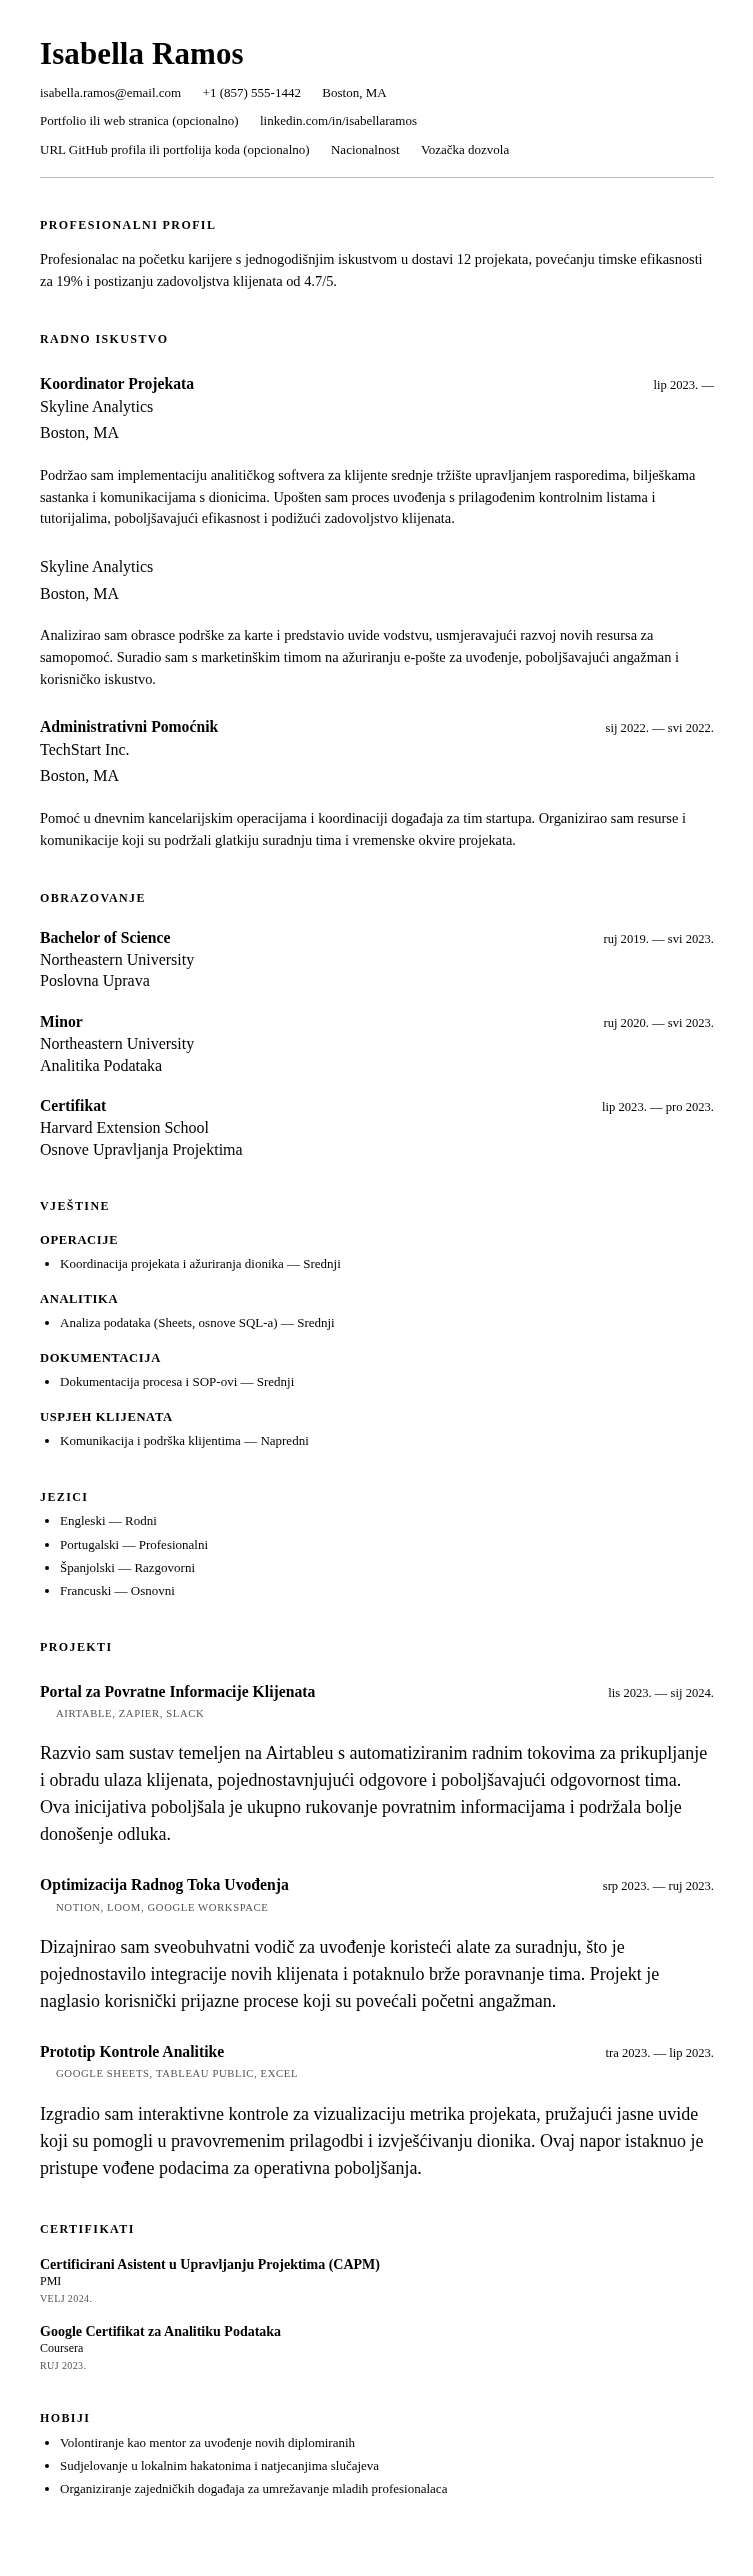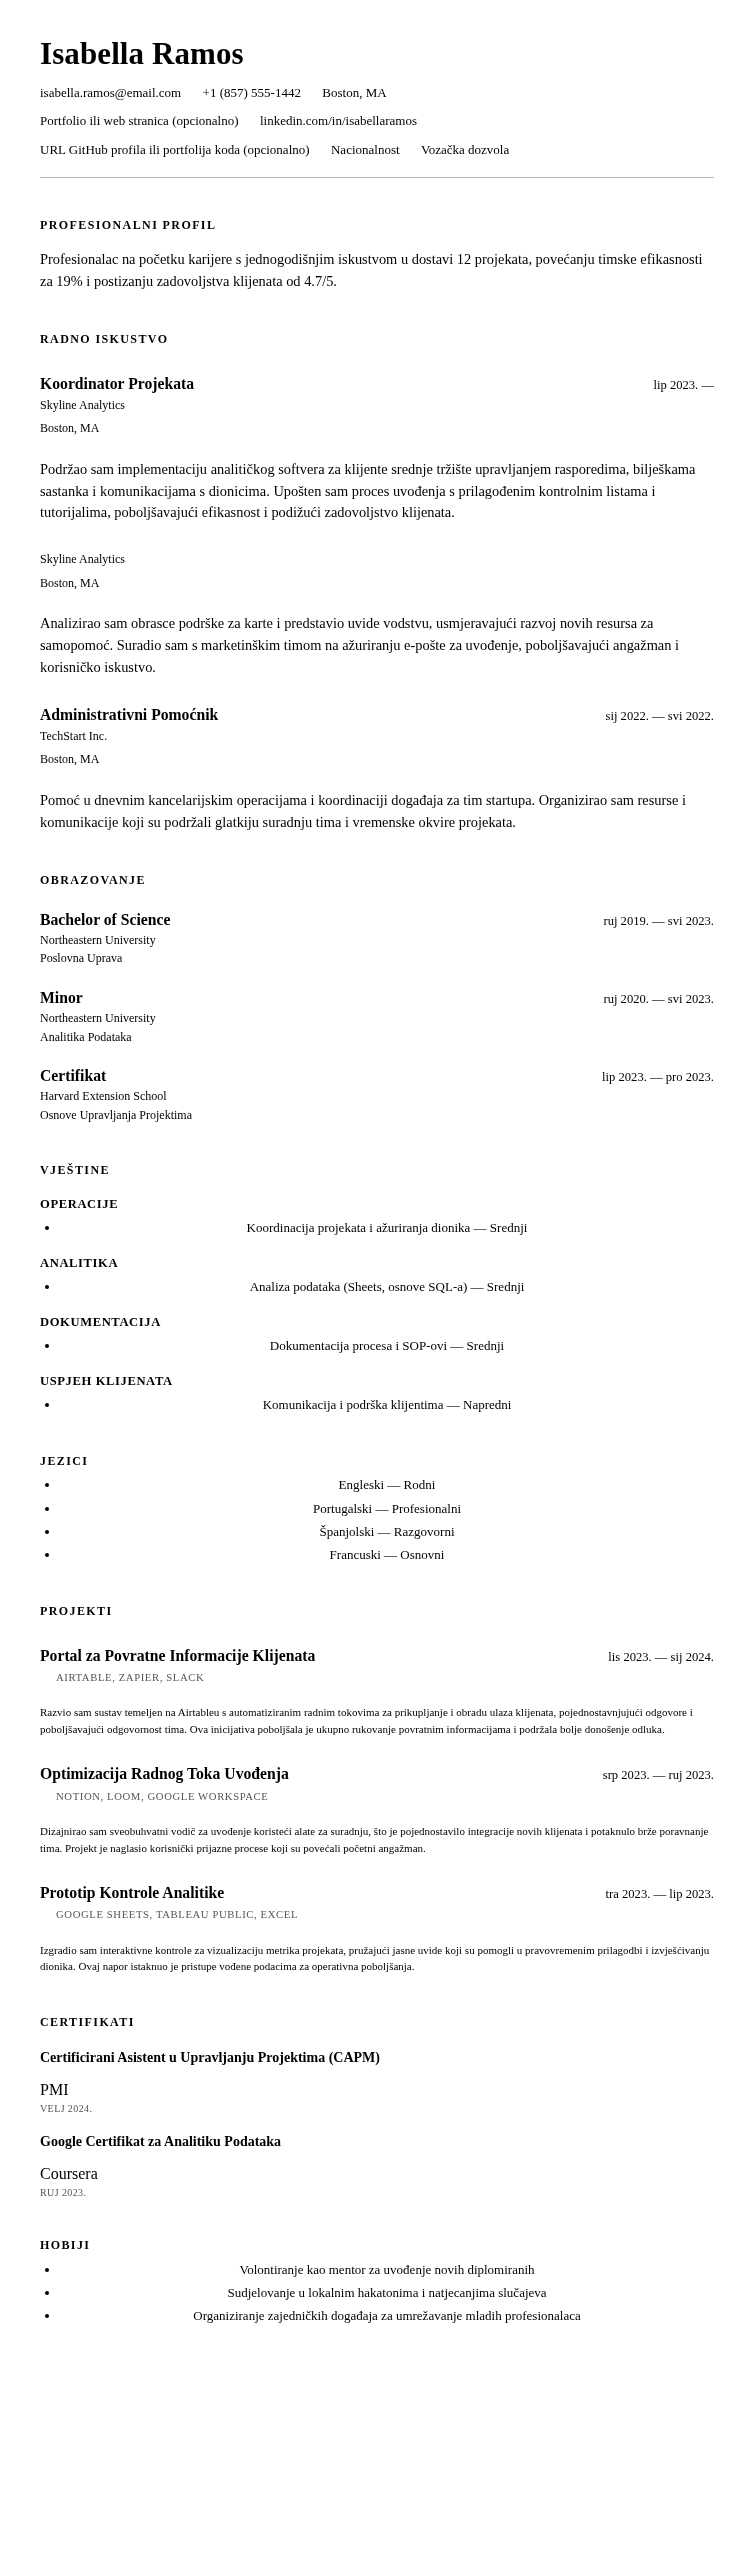--- a/index.html
+++ b/index.html
@@ -22,38 +22,38 @@
 
   .section { margin-top: 40px; }
   .section-heading { font-size: 12px; font-weight: 700; letter-spacing: 1.4px; }
 
   .para { font-size: 14.4px; line-height: 1.5; margin-top: 16.3px; }
 
   .entry { margin-top: 28px; font-family: Liberation Serif, serif; }
   .entry-head { display: flex; justify-content: space-between; align-items: baseline; }
   .entry-title { font-size: 15.7px; font-weight: 700; }
   .entry-date { font-size: 12.6px; white-space: nowrap; padding-left: 12.6px; text-align: right; }
-  .entry-sub { font-size: 12px; margin-top: 4.4px; }
+  .entry-sub { font-size: 16px; margin-top: 4.4px; }
   .entry-sub.loc { margin-top: 8.8px; }
   .entry-desc { font-size: 14.4px; line-height: 1.5; margin-top: 22.6px; }
 
   .edu-entry { margin-top: 22.6px; }
   .edu-entry .entry-sub { margin-top: 3.8px; }
 
   .skill-cat { margin-top: 19px; }
   .skill-cat-name { font-size: 12.6px; font-weight: 700; letter-spacing: 0.6px; }
-  ul.bullets { margin-top: 7.5px; padding-left: 20px; list-style: disc; text-align: center; }
+  ul.bullets { margin-top: 7.5px; padding-left: 20px; list-style: disc; }
   ul.bullets li { font-size: 13px; line-height: 1.35; margin-top: 5.7px; }
 
   .tools { font-size: 10.7px; letter-spacing: 0.6px; color: #555555; margin-top: 6.3px; margin-left: 16px; }
-  .proj-desc { font-size: 11px; line-height: 1.5; margin-top: 21.4px; }
+  .proj-desc { font-size: 18px; line-height: 1.5; margin-top: 21.4px; }
 
   .cert-entry { margin-top: 20px; }
   .cert-title { font-size: 14px; font-weight: 700; }
-  .cert-org { font-size: 16px; margin-top: 15px; }
+  .cert-org { font-size: 12px; margin-top: 1px; }
   .cert-date { font-size: 10px; color: #555555; letter-spacing: 0.4px; margin-top: 4.4px; }
 </style>
 </head>
 <body>
 
 <div class="page">
 
   <header>
     <h1 class="name">Isabella Ramos</h1>
 

